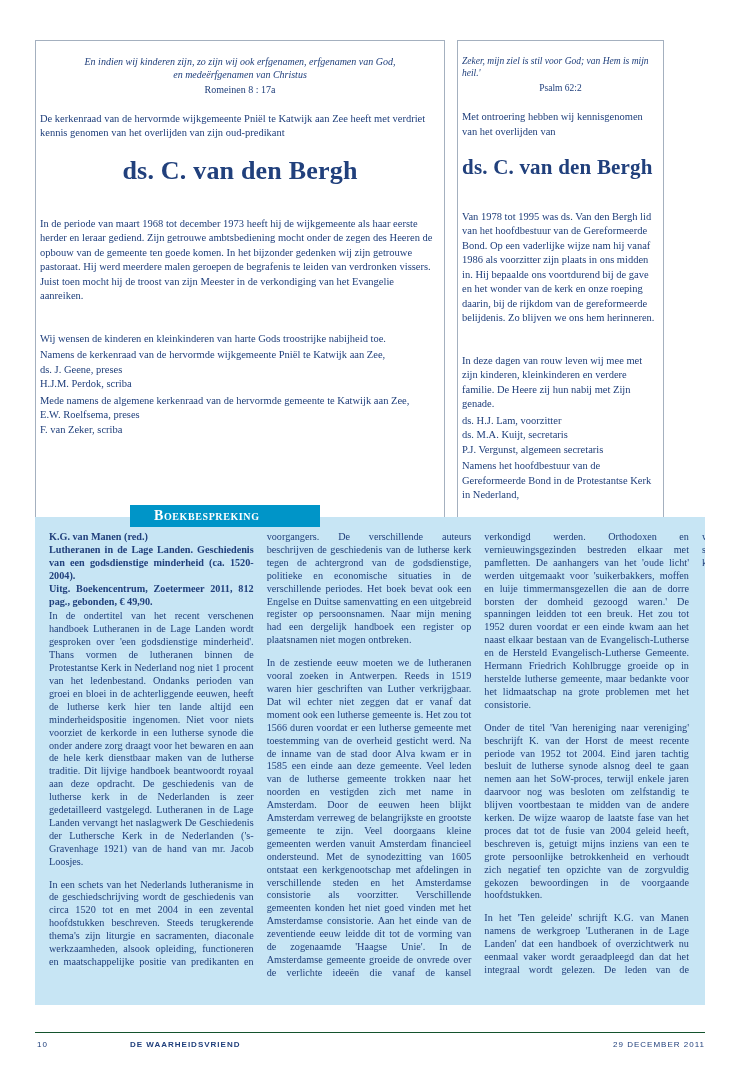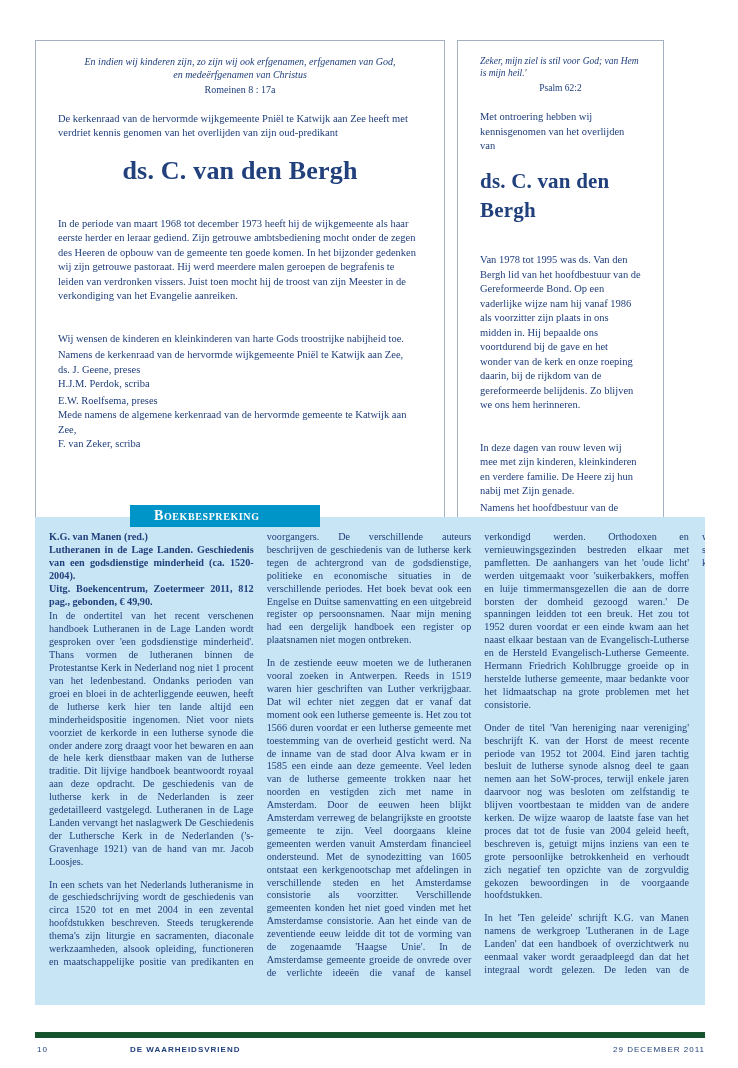--- a/index.html
+++ b/index.html
@@ -5,21 +5,21 @@
   * { margin:0; padding:0; box-sizing:border-box; }
   html, body { background:#ffffff; }
   body {
     width:738px; height:1068px; position:relative; overflow:hidden;
     font-family:"Liberation Serif", serif; color:#21407c;
   }
   .page { position:absolute; inset:0; background:#fff; }
 
   
   .obits { position:absolute; left:35px; top:40px; width:670px; display:flex; gap:12px; }
-  .obit { border:1px solid #a4b0bf; background:#fff; padding:14px 22px; font-size:10.5px; line-height:1.38; }
+  .obit { border:1px solid #a4b0bf; background:#fff; padding:14px 4px; font-size:10.5px; line-height:1.38; }
   .obit-left  { width:410px; min-height:428px; }
   .obit-right { width:207px; min-height:450px; }
 
   .scripture { text-align:center; font-size:10px; line-height:1.3; }
   .scripture .verse { font-style:italic; display:block; }
   .scripture .ref { display:block; margin-top:2px; }
   .obit-right .scripture { text-align:left; font-size:9.5px; }
   .obit-right .scripture .ref { text-align:center; }
 
   .obit p.body { margin-top:28px; }
@@ -43,21 +43,21 @@
     padding:14px 16px 12px 14px; height:476px; overflow:hidden;
     column-count:3; column-gap:13px; column-fill:auto;
     font-size:10.2px; line-height:12.9px; text-align:justify; hyphens:auto;
   }
   .book-head p { font-weight:bold; }
   .book-head { margin-bottom:2px; }
   .rp { margin-bottom:10px; }
   .byline { font-weight:bold; text-align:right; margin-top:2px; }
 
   
-  .footer { position:absolute; left:35px; top:1032px; width:670px; border-top:6px solid #14532d; }
+  .footer { position:absolute; left:35px; top:1032px; width:670px; border-top:1px solid #14532d; }
   .footer-row { position:relative; margin-top:7px; font-family:"Liberation Sans", sans-serif; font-size:8px; letter-spacing:1px; height:12px; }
   .footer-page { position:absolute; left:2px; }
   .footer-mag  { position:absolute; left:95px; font-weight:bold; }
   .footer-date { position:absolute; right:0; }
 </style>
 </head>
 <body>
 
 <div class="page">
 
@@ -72,42 +72,42 @@
       <p class="intro">De kerkenraad van de hervormde wijkgemeente Pniël te Katwijk aan Zee heeft met verdriet kennis genomen van het overlijden van zijn oud-predikant</p>
       <div class="deceased-name">ds. C. van den Bergh</div>
       <p class="body">In de periode van maart 1968 tot december 1973 heeft hij de wijkgemeente als haar eerste herder en leraar gediend. Zijn getrouwe ambtsbediening mocht onder de zegen des Heeren de opbouw van de gemeente ten goede komen. In het bijzonder gedenken wij zijn getrouwe pastoraat. Hij werd meerdere malen geroepen de begrafenis te leiden van verdronken vissers. Juist toen mocht hij de troost van zijn Meester in de verkondiging van het Evangelie aanreiken.</p>
       <p class="body">Wij wensen de kinderen en kleinkinderen van harte Gods troostrijke nabijheid toe.</p>
       <div class="sig">
         <div>Namens de kerkenraad van de hervormde wijkgemeente Pniël te Katwijk aan Zee,</div>
         <div>ds. J. Geene, preses</div>
         <div>H.J.M. Perdok, scriba</div>
       </div>
       <div class="sig">
+        <div>Mede namens de algemene kerkenraad van de hervormde gemeente te Katwijk aan Zee,</div>
         <div>E.W. Roelfsema, preses</div>
-        <div>Mede namens de algemene kerkenraad van de hervormde gemeente te Katwijk aan Zee,</div>
         <div>F. van Zeker, scriba</div>
       </div>
     </div>
 
     <div class="obit obit-right">
       <div class="scripture">
         <span class="verse">Zeker, mijn ziel is stil voor God; van Hem is mijn heil.'</span>
         <span class="ref">Psalm 62:2</span>
       </div>
       <p class="intro">Met ontroering hebben wij kennisgenomen van het overlijden van</p>
       <div class="deceased-name">ds. C. van den Bergh</div>
       <p class="body">Van 1978 tot 1995 was ds. Van den Bergh lid van het hoofdbestuur van de Gereformeerde Bond. Op een vaderlijke wijze nam hij vanaf 1986 als voorzitter zijn plaats in ons midden in. Hij bepaalde ons voortdurend bij de gave en het wonder van de kerk en onze roeping daarin, bij de rijkdom van de gereformeerde belijdenis. Zo blijven we ons hem herinneren.</p>
       <p class="body">In deze dagen van rouw leven wij mee met zijn kinderen, kleinkinderen en verdere familie. De Heere zij hun nabij met Zijn genade.</p>
       <div class="sig">
-        <div>Namens het hoofdbestuur van de Gereformeerde Bond in de Protestantse Kerk in Nederland,</div>
-      </div>
-      <div class="sig">
         <div>ds. H.J. Lam, voorzitter</div>
         <div>ds. M.A. Kuijt, secretaris</div>
         <div>P.J. Vergunst, algemeen secretaris</div>
+      </div>
+      <div class="sig">
+        <div>Namens het hoofdbestuur van de Gereformeerde Bond in de Protestantse Kerk in Nederland,</div>
       </div>
       <div class="place-date">Apeldoorn, 19 december 2011</div>
     </div>
 
   </div>
 
   <div class="review-panel">
     <div class="review-tab">
       <span>Boekbespreking</span>
     </div>

